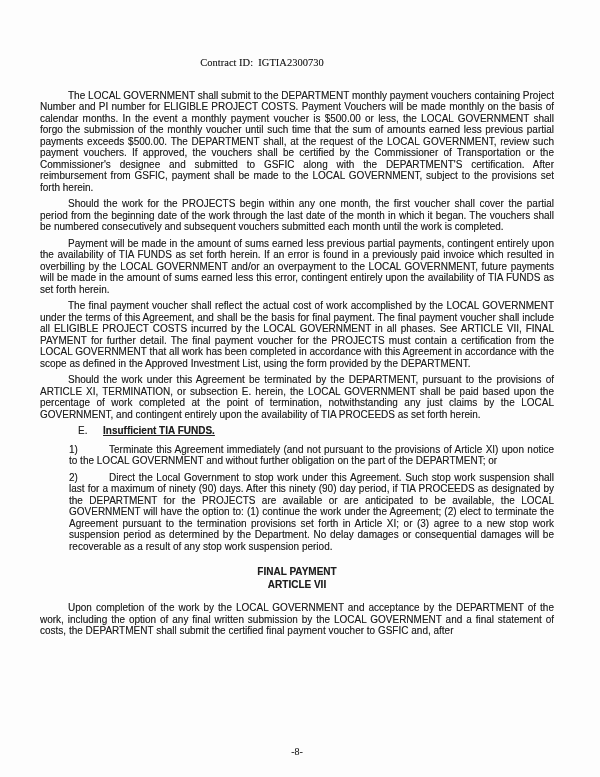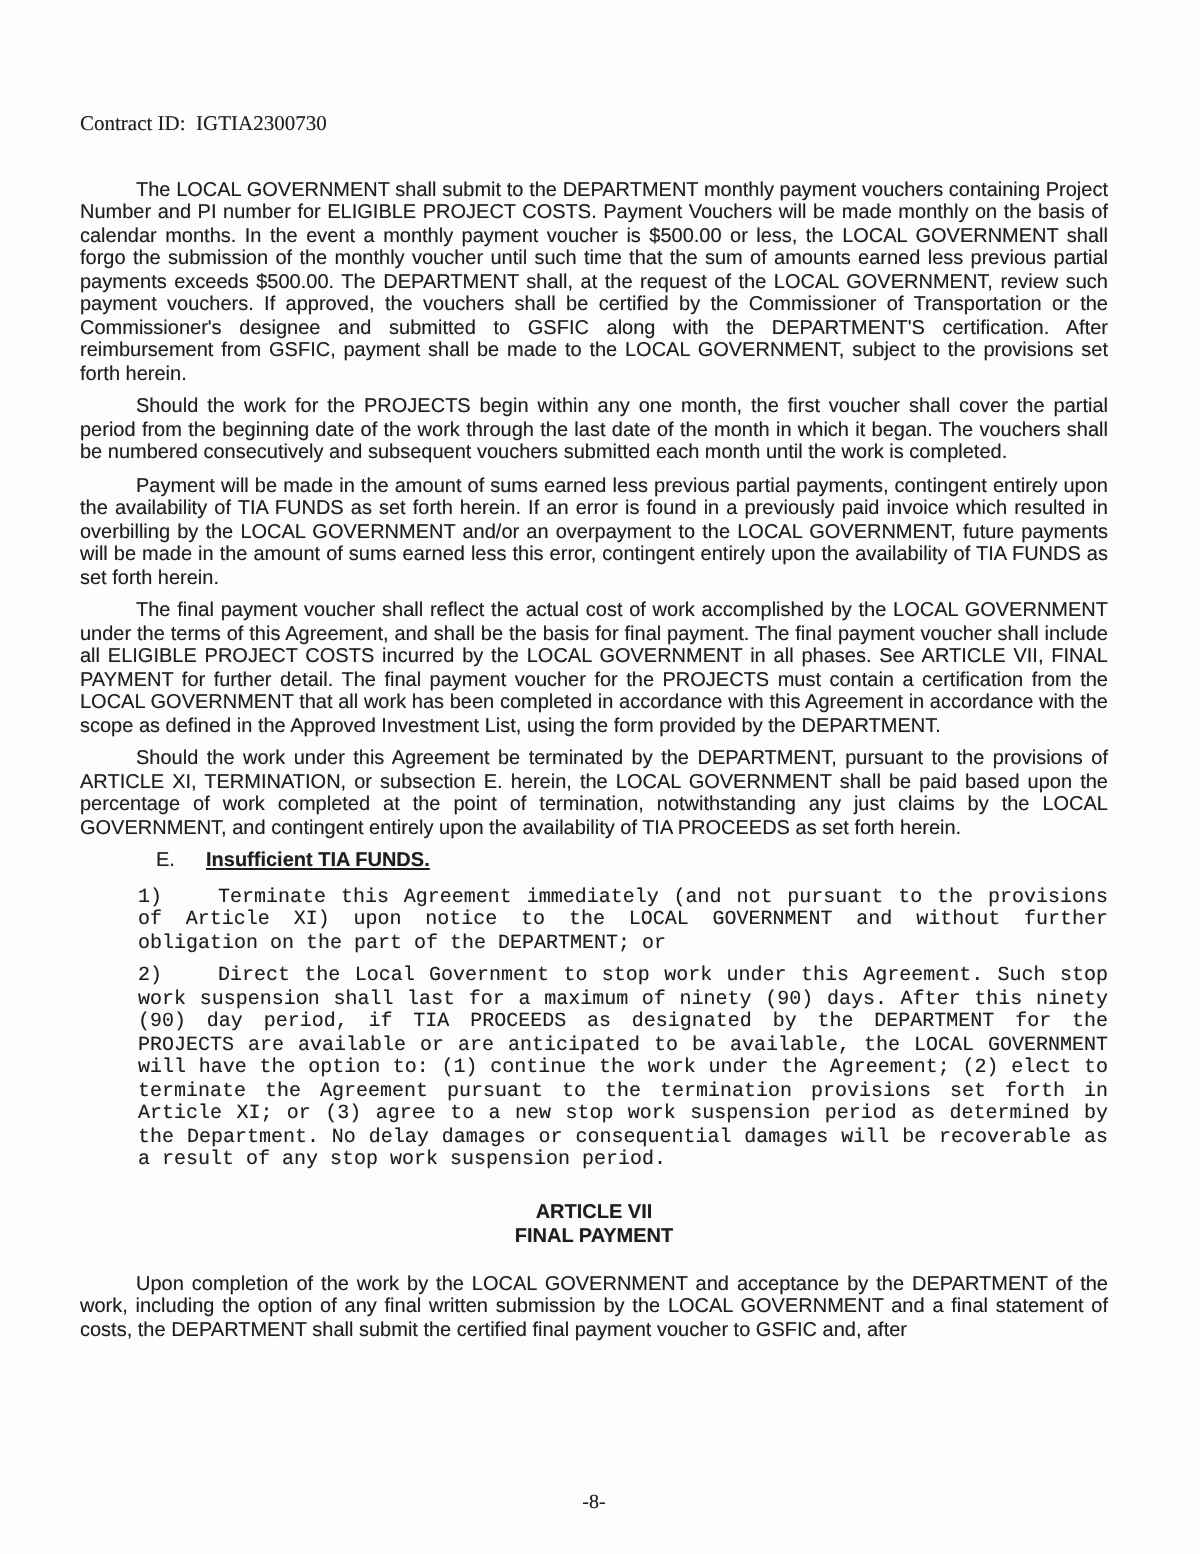--- a/index.html
+++ b/index.html
@@ -13,21 +13,21 @@
     font-family: "Liberation Sans", sans-serif;
     font-size: 10px;
     line-height: 11.5px;
     color: #1e1e1e;
     overflow: hidden;
     text-shadow: 0 0 0.35px rgba(30,30,30,0.45);
   }
   .contract-header {
     font-family: "Liberation Serif", serif;
     font-size: 10.5px;
-    text-align: left;
+    text-align: center;
     padding-right: 70px;
     margin-bottom: 21px;
     white-space: pre;
   }
   p.body-para {
     margin: 0 0 5px 0;
     text-align: justify;
     text-indent: 28px;
   }
   .section-heading {
@@ -38,21 +38,20 @@
     display: inline-block;
     width: 25px;
   }
   .section-title {
     font-weight: bold;
     text-decoration: underline;
   }
   .list-item {
     margin: 0 0 5px 29px;
     text-align: justify;
-    font-family: Liberation Mono, monospace;
   }
   .item-number {
     display: inline-block;
     width: 40px;
   }
   .article-heading {
     margin: 14px 0 11px 0;
     text-align: center;
     font-weight: bold;
     line-height: 12.5px;
@@ -91,21 +90,21 @@
 
   <div class="list-item">
     <span class="item-number">1)</span><span>Terminate this Agreement immediately (and not pursuant to the provisions of Article XI) upon notice to the LOCAL GOVERNMENT and without further obligation on the part of the DEPARTMENT; or</span>
   </div>
 
   <div class="list-item">
     <span class="item-number">2)</span><span>Direct the Local Government to stop work under this Agreement.  Such stop work suspension shall last for a maximum of ninety (90) days.  After this ninety (90) day period, if TIA PROCEEDS as designated by the DEPARTMENT for the PROJECTS are available or are anticipated to be available, the LOCAL GOVERNMENT will have the option to:  (1) continue the work under the Agreement; (2) elect to terminate the Agreement pursuant to the termination provisions set forth in Article XI; or (3) agree to a new stop work suspension period as determined by the Department.  No delay damages or consequential damages will be recoverable as a result of any stop work suspension period.</span>
   </div>
 
   <div class="article-heading">
+    <div>FINAL PAYMENT</div>
     <div>ARTICLE VII</div>
-    <div>FINAL PAYMENT</div>
   </div>
 
   <p class="body-para">Upon completion of the work by the LOCAL GOVERNMENT and acceptance by the DEPARTMENT of the work, including the option of any final written submission by the LOCAL GOVERNMENT and a final statement of costs, the DEPARTMENT shall submit the certified final payment voucher to GSFIC and, after</p>
 
   <div class="footer-page-number">-8-</div>
 
 </div>
 
 </body></html>

